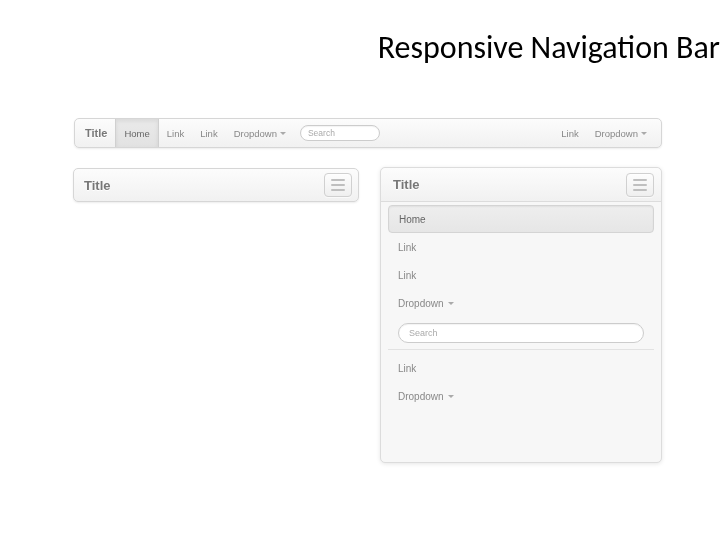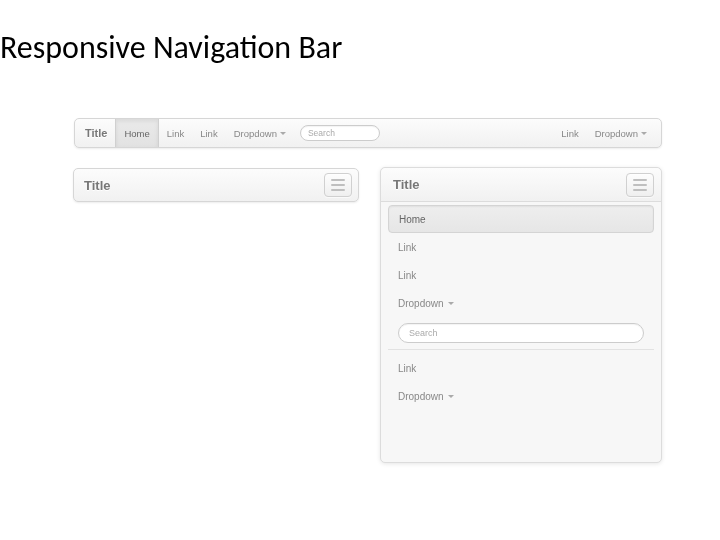--- a/index.html
+++ b/index.html
@@ -8,21 +8,21 @@
     height: 540px;
     font-family: "Helvetica Neue", Helvetica, Arial, sans-serif;
     background: #fff;
     position: relative;
   }
   .slide-title {
     position: absolute;
     top: 28px;
     left: 0;
     right: 0;
-    text-align: left;
+    text-align: right;
     font-family: Calibri, "Segoe UI", Arial, sans-serif;
     font-size: 32px;
     color: #000;
     font-weight: 400;
   }
 
   
   .bar-full {
     position: absolute;
     top: 118px;

